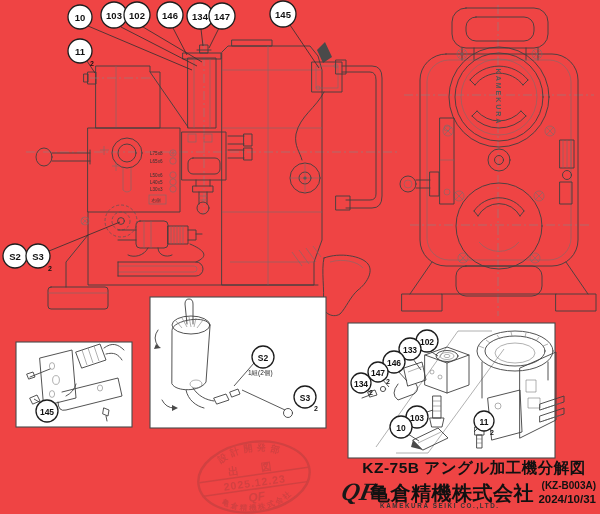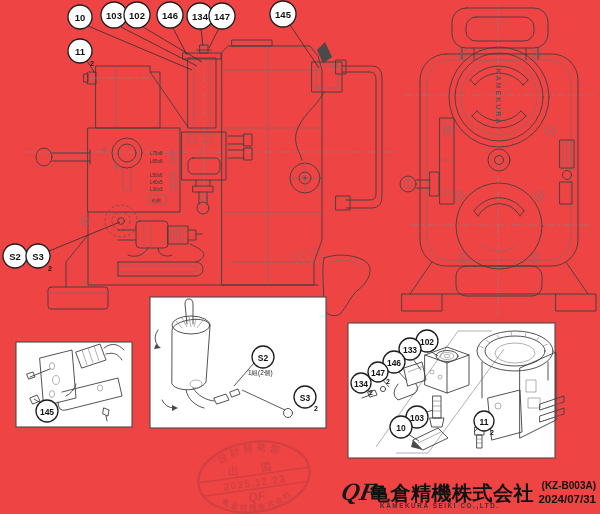--- a/index.html
+++ b/index.html
@@ -442,19 +442,20 @@
     <text class="txt-red" x="0" y="-5" font-size="10.5" letter-spacing="6" text-anchor="middle">出　図</text>
     <text class="txt-red" x="0" y="9.5" font-size="10.5" letter-spacing="1" text-anchor="middle">2025.12.23</text>
     <text class="txt-red" font-size="7.5" letter-spacing="2" text-anchor="middle">
       <textPath href="#stamp-bot-arc" startOffset="50%">亀倉精機株式会社</textPath>
     </text>
     <text class="txt-red" x="0" y="24" font-size="12" font-style="italic" text-anchor="middle" font-family="Liberation Serif, serif">QF</text>
   </g>
 </svg>
 
   <div class="titleblock">
+    <div class="doc-title">KZ-75B アングル加工機分解図</div>
     <div class="logo-mark">QF</div>
     <div class="company-ja">亀倉精機株式会社</div>
     <div class="company-en">KAMEKURA SEIKI CO.,LTD.</div>
     <div class="doc-code">(KZ-B003A)</div>
-    <div class="doc-date">2024/07/31</div>
+    <div class="doc-date">2024/10/31</div>
   </div>
 </div>
 
 </body></html>

